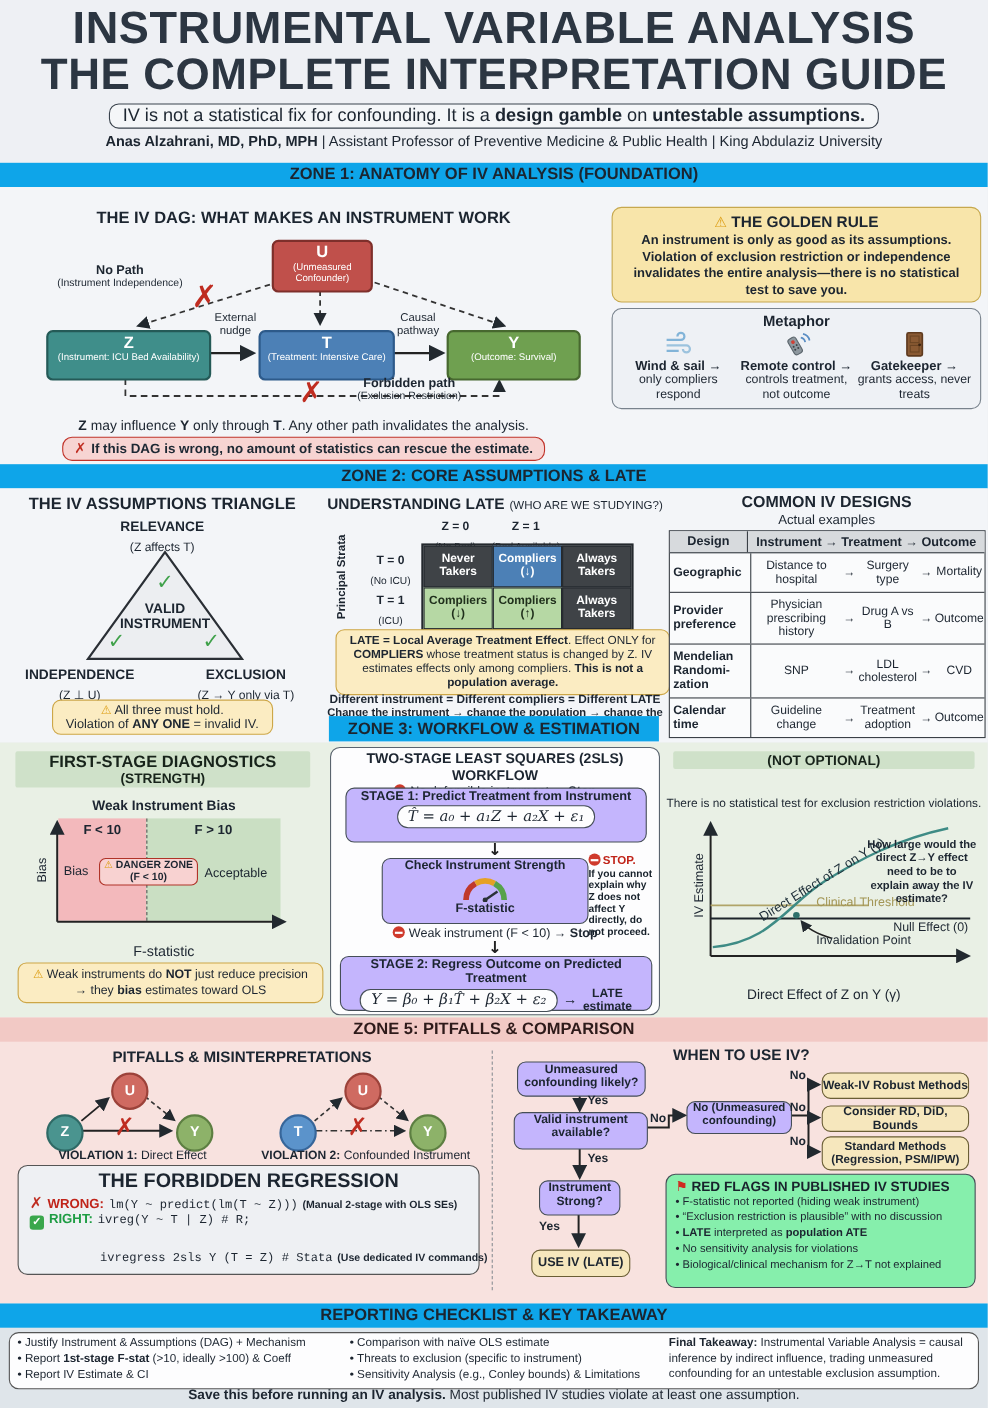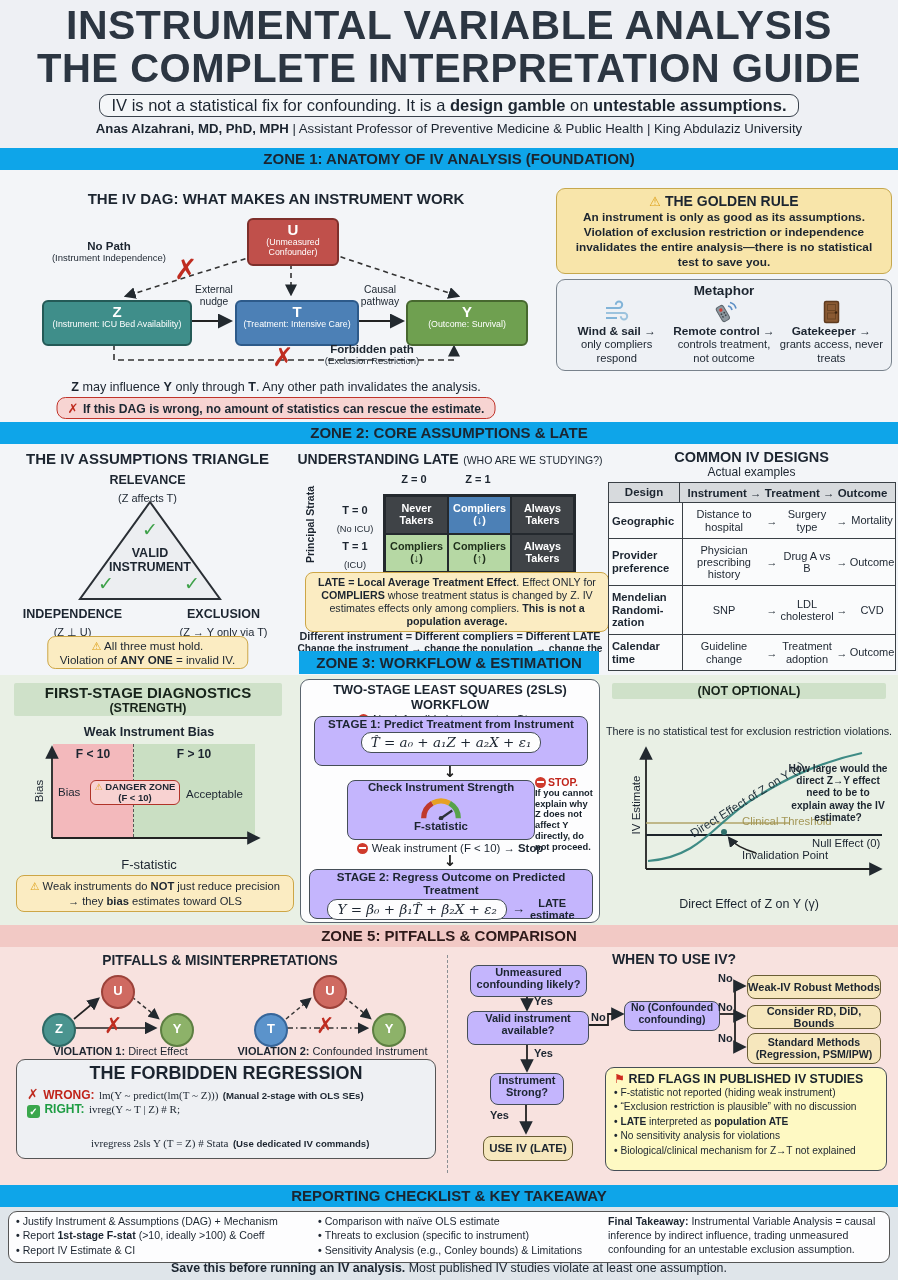--- a/index.html
+++ b/index.html
@@ -15,21 +15,21 @@
   .goldbox{background:#f6e7bd;border:1.4px solid #6a5e35;border-radius:8px;font-weight:700;display:flex;flex-direction:column;align-items:center;justify-content:center;text-align:center;line-height:1.12}
   .node{position:absolute;border-radius:6px;color:#fff;text-align:center;border:2px solid;line-height:1.05}
   .node .nl{font-weight:700;font-size:15px;line-height:1.05;margin-top:2px}
   .node .ns{font-size:8.8px;line-height:1.12}
   .circ{position:absolute;width:30px;height:30px;border-radius:50%;color:#fff;font-weight:700;text-align:center;line-height:27px;font-size:13px;border:2px solid}
   .xmark{position:absolute;color:#bf2c20;font-weight:700;line-height:1;font-family:"DejaVu Sans",sans-serif}
   .chk{color:#3fa14a;font-weight:700;font-family:"DejaVu Sans",sans-serif}
   .rot{transform:rotate(-90deg)}
   .stopi{display:inline-block;width:11px;height:11px;background:#cf3a2c;border-radius:50%;position:relative;vertical-align:-1.5px;margin-right:4px}
   .stopi::after{content:"";position:absolute;left:2px;right:2px;top:4.5px;height:2px;background:#fff}
-  .code{font-family:Liberation Serif, serif}
+  .code{font-family:Liberation Mono, monospace}
   .warn-tri{color:#dd9f16;font-family:"DejaVu Sans",sans-serif;font-weight:700}
   .bullet::before{content:"•  ";font-weight:700}
   .formula{font-family:"DejaVu Serif",serif;font-style:italic;background:#fdfdfe;border:1px solid #454e57;border-radius:10px;padding:0 9px;display:inline-block;font-size:13.5px;line-height:19px}
   .darr{font-family:"DejaVu Sans",sans-serif;font-weight:700;font-size:15px;line-height:12px;text-align:center;color:#222}
   svg{display:block}
   .hdrband{background:#cfe1c9;color:#17231a;text-align:center;font-weight:700;border-radius:2px}
 </style>
 </head>
 <body>
 
@@ -413,36 +413,36 @@
       <path d="M285,37 L294,37" stroke="#222" stroke-width="1.8" marker-end="url(#ah)"></path>
       <path d="M285,67 L294,67" stroke="#222" stroke-width="1.8" marker-end="url(#ah)"></path>
       <path d="M285,98 L294,98" stroke="#222" stroke-width="1.8" marker-end="url(#ah)"></path>
       <path d="M77,94 L77,121 " stroke="#222" stroke-width="1.8" marker-end="url(#ah)"></path>
       <path d="M76,153 L76,183" stroke="#222" stroke-width="1.8" marker-end="url(#ah)"></path>
     </svg>
     <div class="flowbox abs" style="left:20px;top:16px;width:115px;height:30px;font-size:11px">Unmeasured confounding likely?</div>
     <span class="abs b" style="left:84px;top:46px;font-size:11px">Yes</span>
     <div class="flowbox abs" style="left:17px;top:62px;width:120px;height:32px;font-size:11px">Valid instrument available?</div>
     <span class="abs b" style="left:141px;top:62px;font-size:11px">No</span>
-    <div class="flowbox abs" style="left:174px;top:52px;width:94px;height:28px;font-size:10.5px">No (Confounded confounding)</div>
+    <div class="flowbox abs" style="left:174px;top:52px;width:94px;height:28px;font-size:10.5px">No (Unmeasured confounding)</div>
     <span class="abs b" style="left:268px;top:23px;font-size:11px">No</span>
     <span class="abs b" style="left:268px;top:52px;font-size:11px">No</span>
     <span class="abs b" style="left:268px;top:83px;font-size:11px">No</span>
     <div class="goldbox abs" style="left:297px;top:26px;width:132px;height:22px;font-size:11px">Weak-IV Robust Methods</div>
     <div class="goldbox abs" style="left:297px;top:56px;width:132px;height:22px;font-size:11px">Consider RD, DiD, Bounds</div>
     <div class="goldbox abs" style="left:297px;top:84px;width:132px;height:29px;font-size:10.6px">
         <span>Standard Methods</span>
         <span>(Regression, PSM/IPW)</span>
       </div>
     <span class="abs b" style="left:84px;top:98px;font-size:11px">Yes</span>
     <div class="flowbox abs" style="left:40px;top:124px;width:72px;height:30px;font-size:11px">Instrument Strong?</div>
     <span class="abs b" style="left:40px;top:160px;font-size:11px">Yes</span>
     <div class="goldbox abs" style="left:33px;top:187px;width:88px;height:23px;font-size:11.5px">USE IV (LATE)</div>
 
-    <div class="abs" style="left:155px;top:118px;width:282px;height:104px;background:#fef9c3;border:1.5px solid #454e57;border-radius:9px;padding:3px 8px;box-sizing:border-box">
+    <div class="abs" style="left:155px;top:118px;width:282px;height:104px;background:#86efac;border:1.5px solid #454e57;border-radius:9px;padding:3px 8px;box-sizing:border-box">
       <div class="b" style="font-size:12.4px;color:#18222c"><span style="color:#cf2b20;font-family:'DejaVu Sans',sans-serif">⚑</span> <span>RED FLAGS IN PUBLISHED IV STUDIES</span></div>
       <div class="bullet" style="font-size:10.2px;line-height:1.42"><span class="b"></span><span>F-statistic not reported (hiding weak instrument)</span></div>
       <div class="bullet" style="font-size:10.2px;line-height:1.42"><span class="b"></span><span>“Exclusion restriction is plausible” with no discussion</span></div>
       <div class="bullet" style="font-size:10.2px;line-height:1.42"><span class="b">LATE</span><span> interpreted as </span><span class="b">population ATE</span></div>
       <div class="bullet" style="font-size:10.2px;line-height:1.42"><span class="b"></span><span>No sensitivity analysis for violations</span></div>
       <div class="bullet" style="font-size:10.2px;line-height:1.42"><span class="b"></span><span>Biological/clinical mechanism for Z→T not explained</span></div>
     </div>
   </div>
 </div>
 

